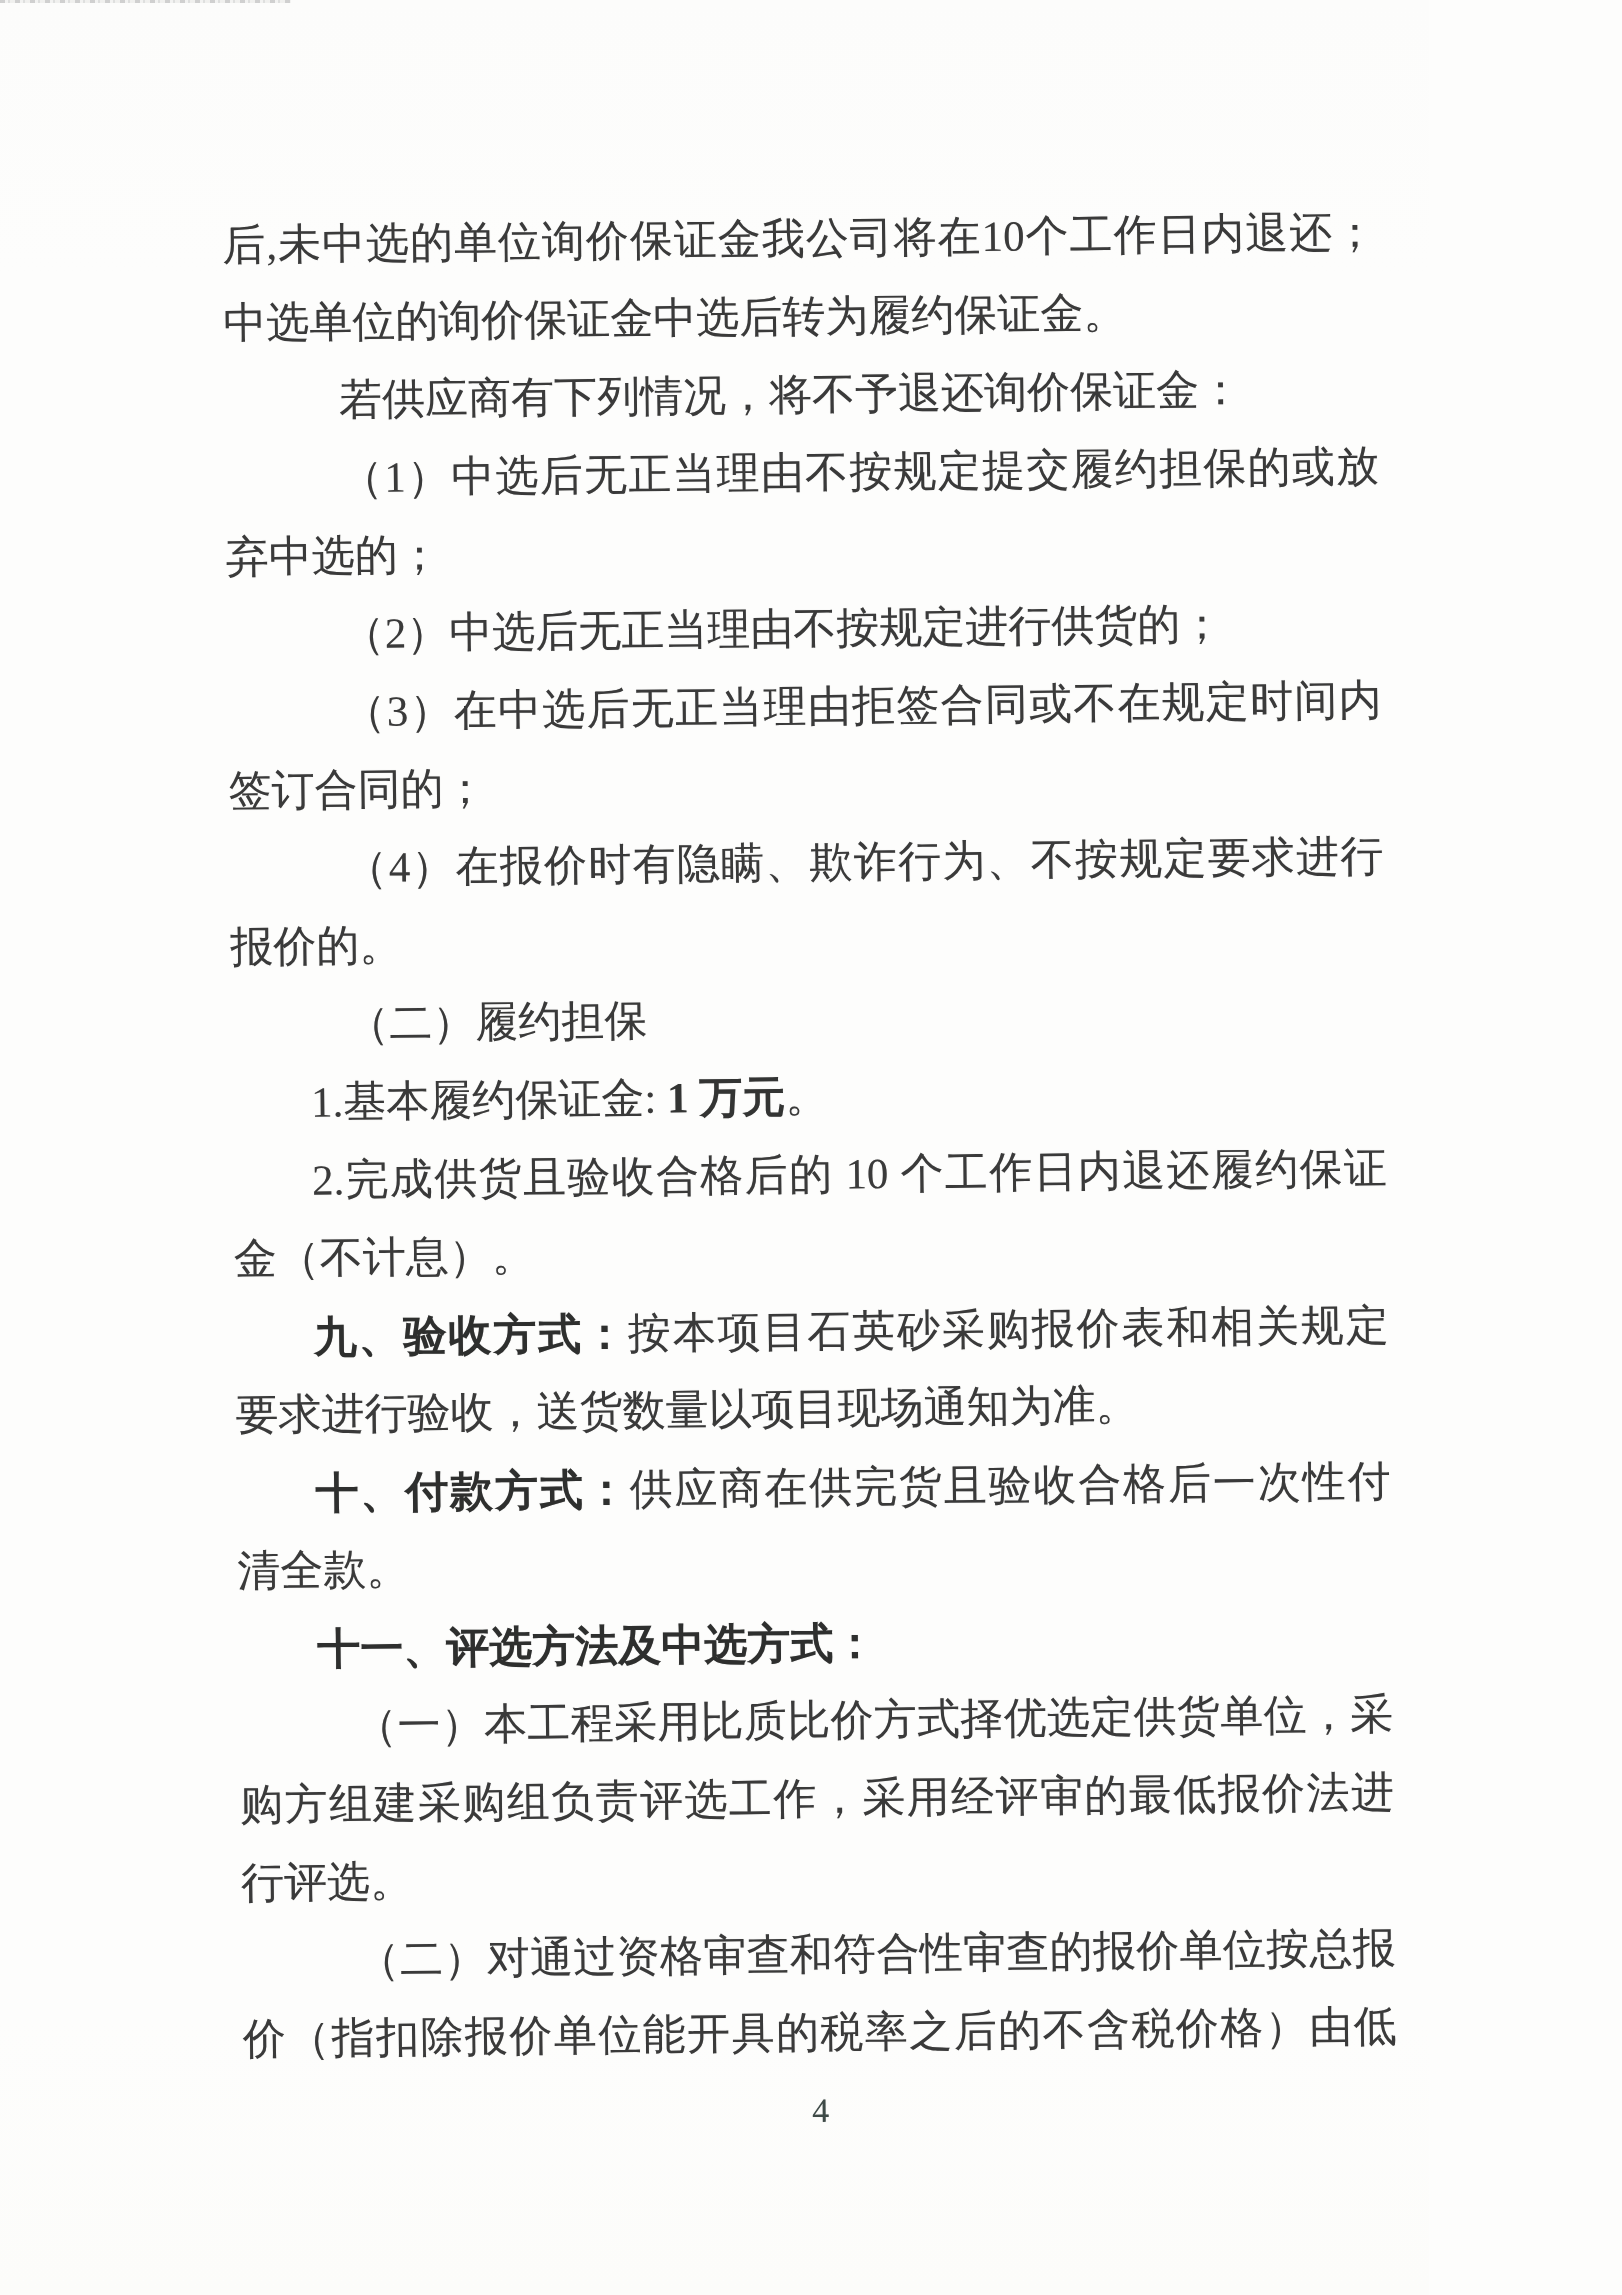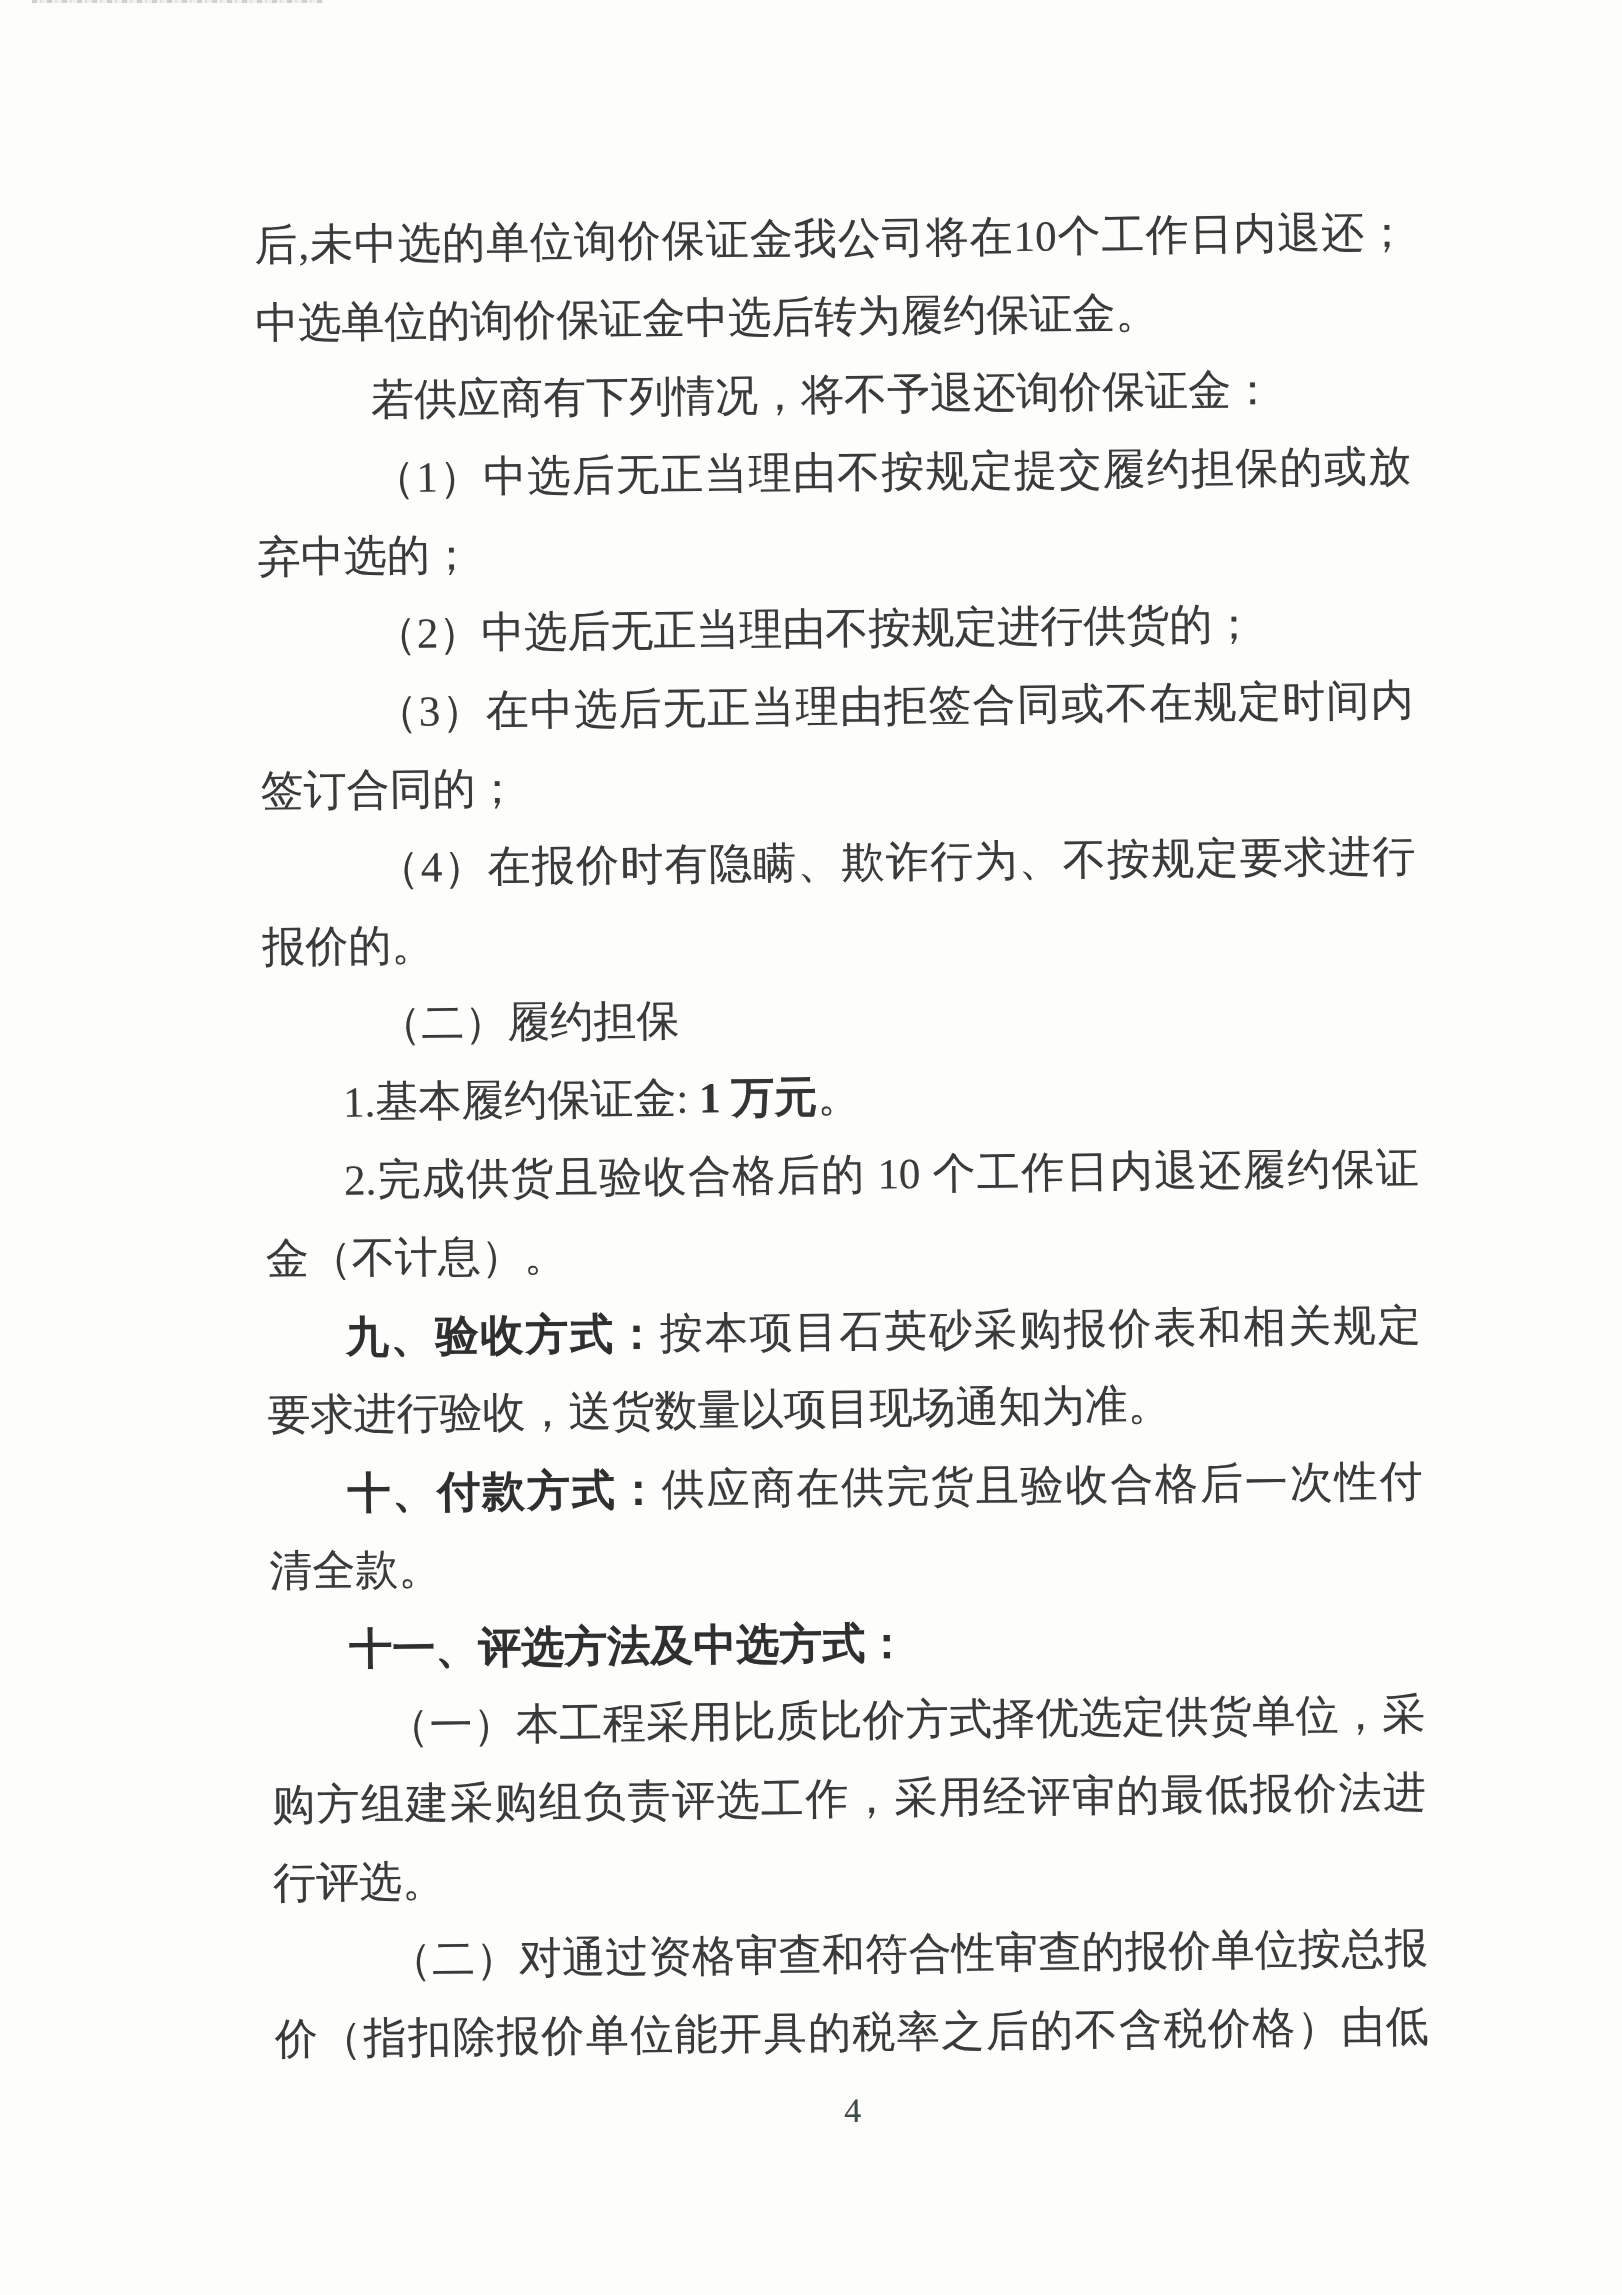--- a/index.html
+++ b/index.html
@@ -7,21 +7,20 @@
     width:1623px;height:2295px;
     background:#fdfdfc;
     overflow:hidden;
     font-family:"Liberation Serif","DejaVu Serif",serif;
   }
   .page{
     position:relative;
     width:1429px;height:2295px;
     background:
       linear-gradient(180deg, #fcfcfb 0%, #fdfdfc 12%, #fdfdfc 88%, #fcfcfa 100%);
-    margin-left: 32px;
   }
   
   .scan-artifact{
     position:absolute;top:0;left:0;
     width:291px;height:3.3px;
     background:repeating-linear-gradient(90deg,
       #c8c8c8 0 4.6px, #f1f1f0 4.6px 7.9px, #d9dad9 7.9px 9.8px, #eeeeec 9.8px 15px);
     opacity:.85;
   }
   .text-block{

